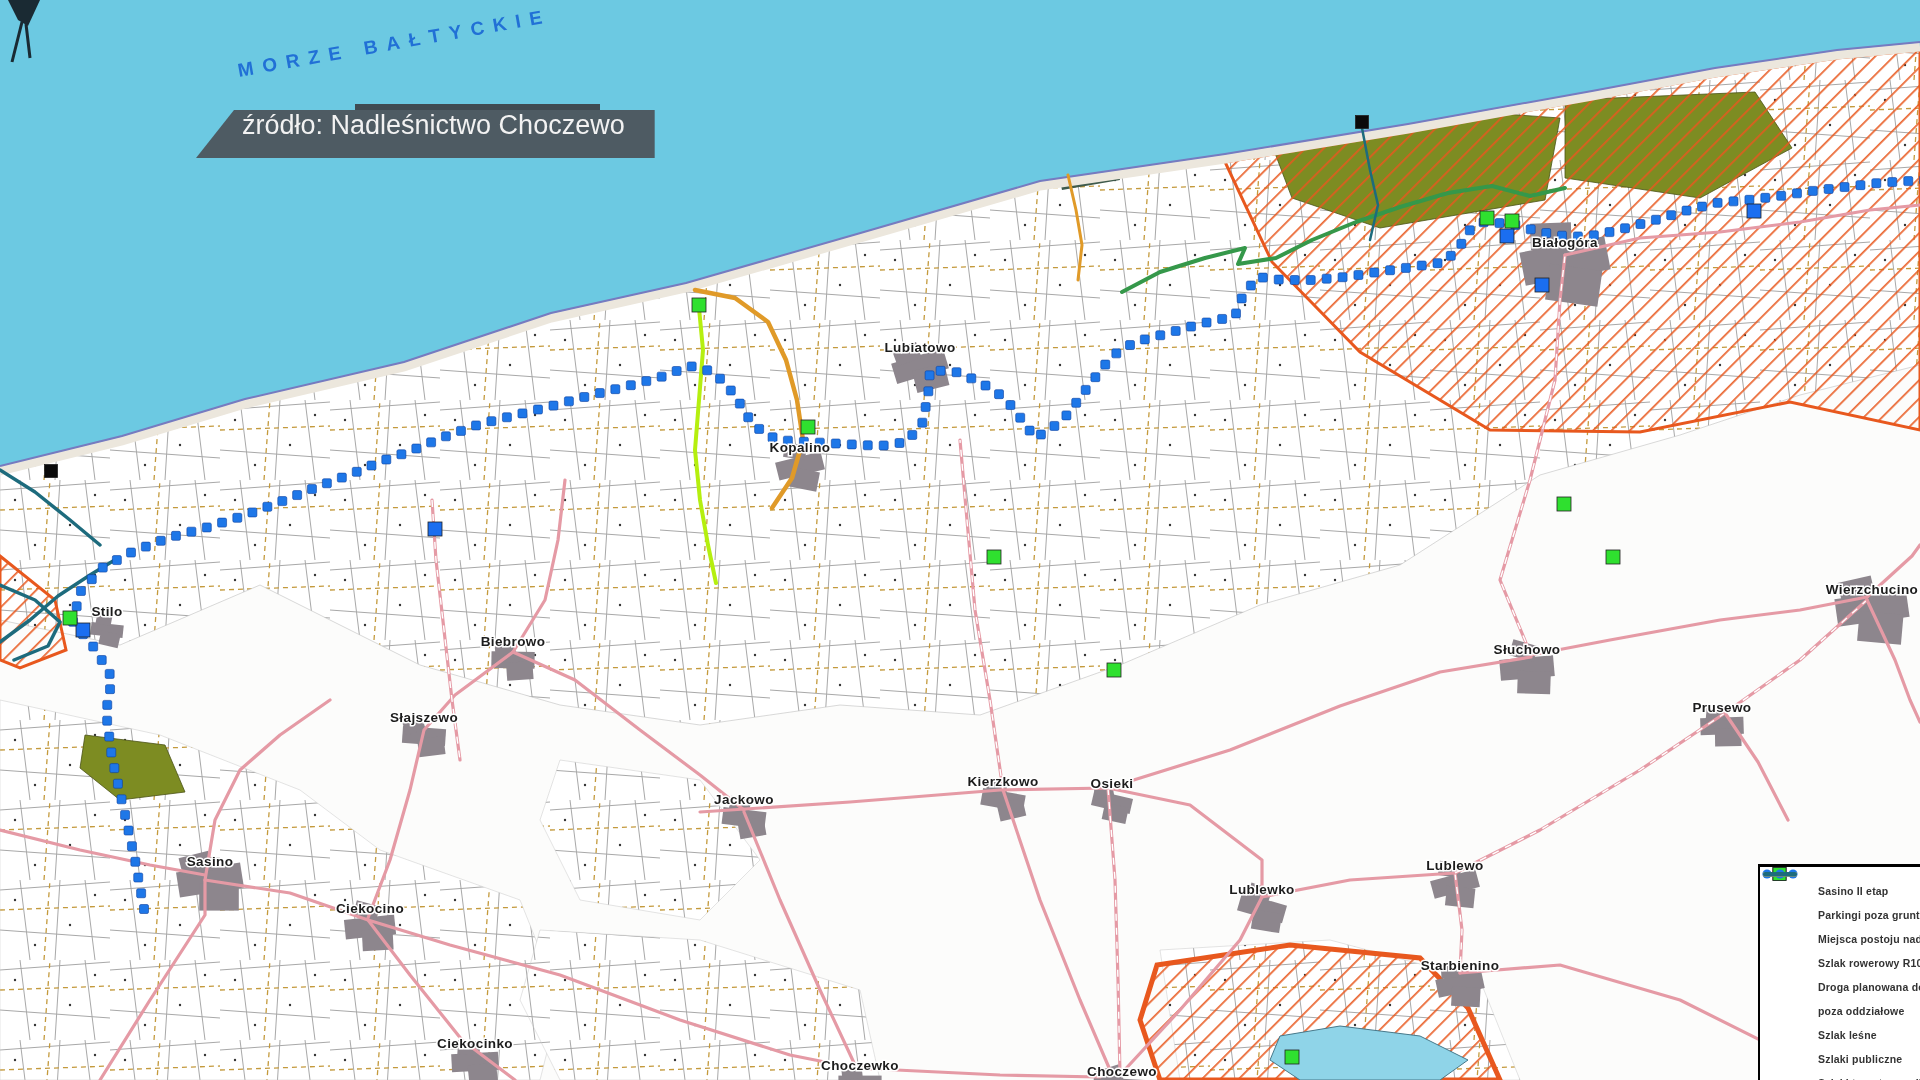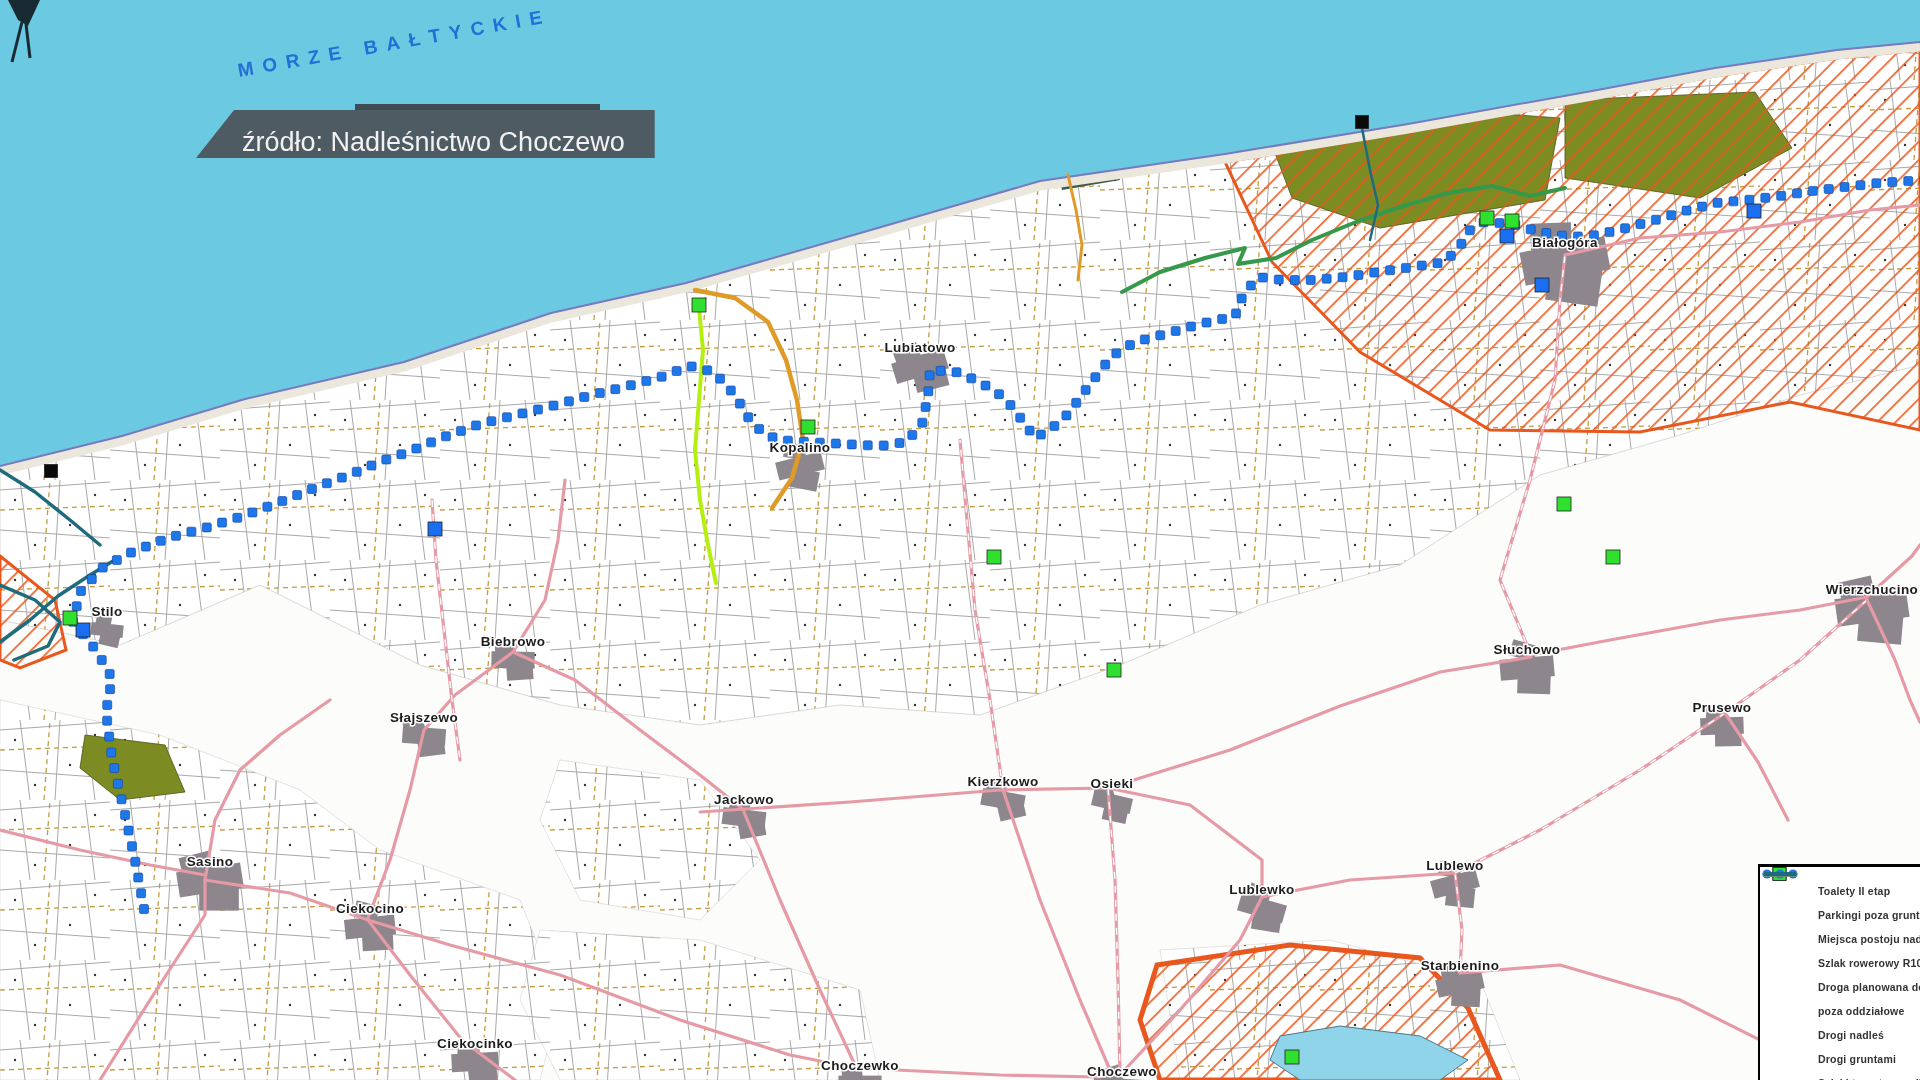--- a/index.html
+++ b/index.html
@@ -2,21 +2,21 @@
 <html><head>
 <meta charset="utf-8">
 <style>
   html,body{margin:0;padding:0;background:#333;}
   .stage{position:relative;width:1920px;height:1080px;overflow:hidden;background:#fcfcfb;
          font-family:"Liberation Sans","DejaVu Sans",sans-serif;}
   svg{position:absolute;left:0;top:0;display:block;}
   .sea-label{position:absolute;left:238px;top:60px;transform:rotate(-10deg);transform-origin:left center;
              font-size:19px;font-weight:bold;letter-spacing:9px;color:#2170d6;white-space:nowrap;}
   .fold-bar{position:absolute;left:355px;top:104px;width:245px;height:7px;background:#3f4b52;}
-  .source-label{position:absolute;left:196px;top:110px;height:48px;display:flex;align-items:flex-end;
+  .source-label{position:absolute;left:196px;top:110px;height:48px;display:flex;align-items:flex-start;
                 padding:0 30px 0 46px;background:#4e5b63;color:#f2f2f2;font-size:27px;white-space:nowrap;
                 clip-path:polygon(38px 0,100% 0,100% 100%,0 100%);}
   .legend{position:absolute;left:1758px;top:864px;width:280px;height:300px;background:#ffffff;
           border-top:3px solid #000;border-left:2px solid #000;padding:12px 0 0 12px;box-sizing:border-box;}
   .legend-row{display:flex;align-items:center;height:24px;}
   .legend-sym{width:46px;display:flex;justify-content:center;align-items:center;flex:0 0 46px;}
   .legend-label{font-size:10.5px;color:#333;font-weight:600;letter-spacing:.2px;white-space:nowrap;}
 </style>
 </head>
 <body>
@@ -422,21 +422,21 @@
     <span>źródło: Nadleśnictwo Choczewo</span>
   </div>
 
   <div class="legend" id="legend-box">
       <div class="legend-row">
         <span class="legend-sym">
           <svg width="40" height="14">
             <rect x="13" y="0.5" width="13" height="13" fill="#0a0a0a" stroke="#222" stroke-width="0.7"></rect>
           </svg>
         </span>
-        <span class="legend-label">Toalety II etap</span>
+        <span class="legend-label">Sasino II etap</span>
       </div>
       <div class="legend-row">
         <span class="legend-sym">
           <svg width="40" height="14">
             <rect x="13" y="0.5" width="13" height="13" fill="#1b6ef0" stroke="#222" stroke-width="0.7"></rect>
           </svg>
         </span>
         <span class="legend-label">Parkingi poza gruntami</span>
       </div>
       <div class="legend-row">
@@ -475,29 +475,29 @@
         <span class="legend-label">poza oddziałowe</span>
       </div>
       <div class="legend-row">
         <span class="legend-sym">
           <svg width="40" height="14">
             <rect x="3" y="6" width="9" height="3.2" fill="#c49a3c"></rect>
             <rect x="15" y="6" width="9" height="3.2" fill="#c49a3c"></rect>
             <rect x="28" y="6" width="4" height="3.2" fill="#c49a3c"></rect>
           </svg>
         </span>
-        <span class="legend-label">Drogi nadleś</span>
+        <span class="legend-label">Szlak leśne</span>
       </div>
       <div class="legend-row">
         <span class="legend-sym">
           <svg width="40" height="14">
             <rect x="3" y="5" width="34" height="4.5" rx="2" fill="#e59aa5"></rect>
           </svg>
         </span>
-        <span class="legend-label">Drogi gruntami</span>
+        <span class="legend-label">Szlaki publiczne</span>
       </div>
       <div class="legend-row">
         <span class="legend-sym">
           <svg width="40" height="14">
             <rect x="3" y="5" width="34" height="4.5" rx="2" fill="#1d6b7d"></rect>
           </svg>
         </span>
         <span class="legend-label">Szlaki turystyczne II et</span>
       </div>
     </div>

